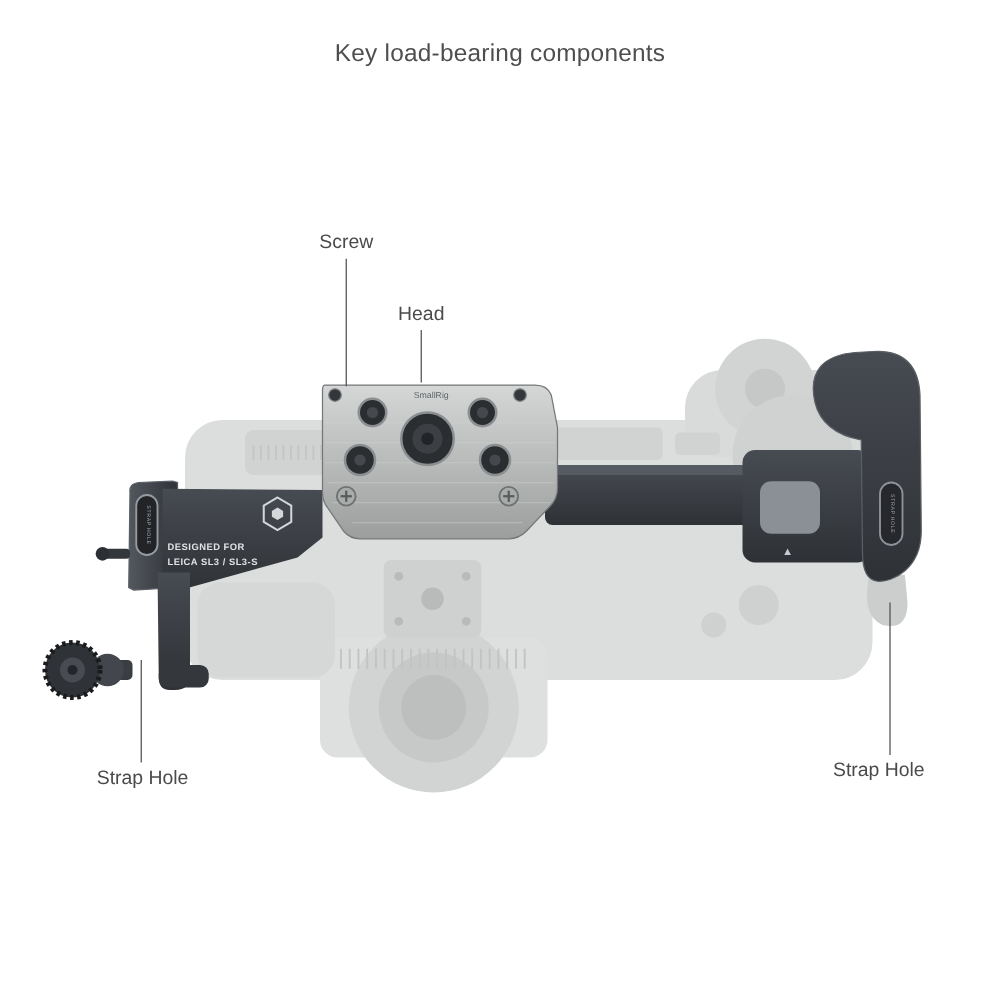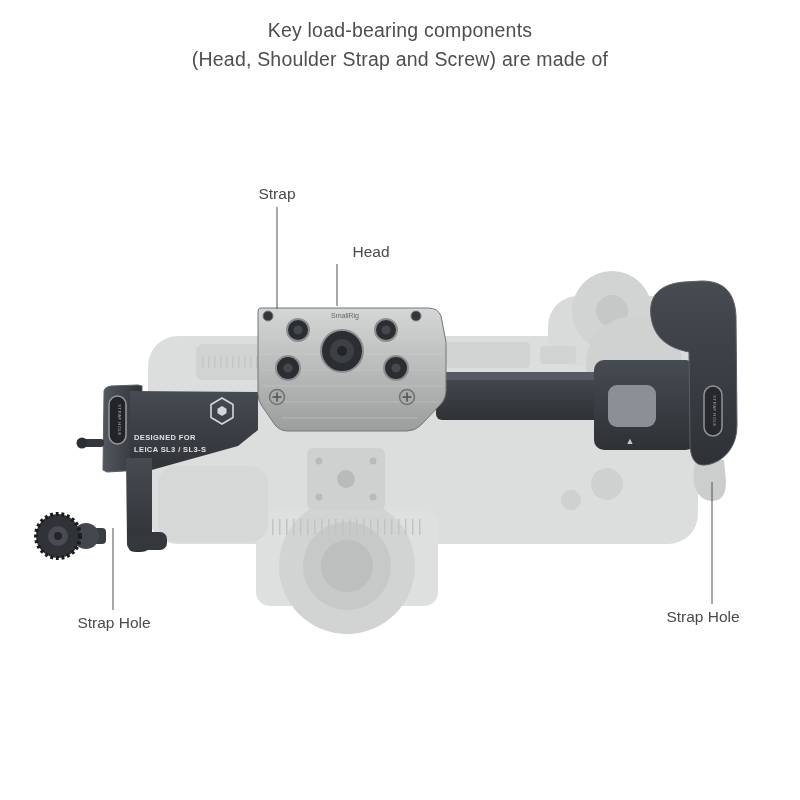--- a/index.html
+++ b/index.html
@@ -6,21 +6,21 @@
   .stage {
     position: relative;
     width: 800px;
     height: 800px;
     background: #ffffff;
     overflow: hidden;
     font-family: "Liberation Sans", sans-serif;
   }
   .heading {
     position: absolute;
-    top: 16px;
+    top: 29px;
     left: 0;
     width: 800px;
     text-align: center;
     color: #4e4e4e;
     font-size: 19.5px;
     line-height: 29px;
     font-weight: 400;
     letter-spacing: 0.2px;
   }
   .illustration {
@@ -30,32 +30,31 @@
   }
   .callout {
     position: absolute;
     transform: translateX(-50%);
     color: #4a4a4a;
     font-size: 15.5px;
     font-weight: 400;
     white-space: nowrap;
   }
   .callout-screw       { left: 277px; top: 185px; }
-  .callout-head        { left: 337px; top: 243px; margin-left: 34px; }
+  .callout-head        { left: 337px; top: 243px; }
   .callout-strap-left  { left: 114px; top: 614px; }
   .callout-strap-right { left: 703px; top: 608px; }
 </style>
 </head>
 <body>
 
 <div class="stage">
 
   <div class="heading">
     <div>Key load-bearing components</div>
-    <div>(Head, Shoulder Strap and Screw) are made of</div>
   </div>
 
   <svg class="illustration" width="800" height="800" viewBox="0 0 800 800">
     <defs>
       <linearGradient id="plateGrad" x1="0" y1="0" x2="0" y2="1">
         <stop offset="0" stop-color="#d4d7d5"></stop>
         <stop offset="0.5" stop-color="#b8bbb9"></stop>
         <stop offset="1" stop-color="#9b9e9d"></stop>
       </linearGradient>
       <linearGradient id="cageGrad" x1="0" y1="0" x2="0" y2="1">
@@ -204,18 +203,18 @@
     </g>
 
     <g stroke="#515151" stroke-width="1">
       <line x1="277" y1="207" x2="277" y2="309"></line>
       <line x1="337" y1="264" x2="337" y2="306"></line>
       <line x1="113" y1="528" x2="113" y2="610"></line>
       <line x1="712" y1="482" x2="712" y2="604"></line>
     </g>
   </svg>
 
-  <div class="callout callout-screw">Strap</div>
+  <div class="callout callout-screw">Screw</div>
   <div class="callout callout-head">Head</div>
   <div class="callout callout-strap-left">Strap Hole</div>
   <div class="callout callout-strap-right">Strap Hole</div>
 
 </div>
 
 </body></html>

